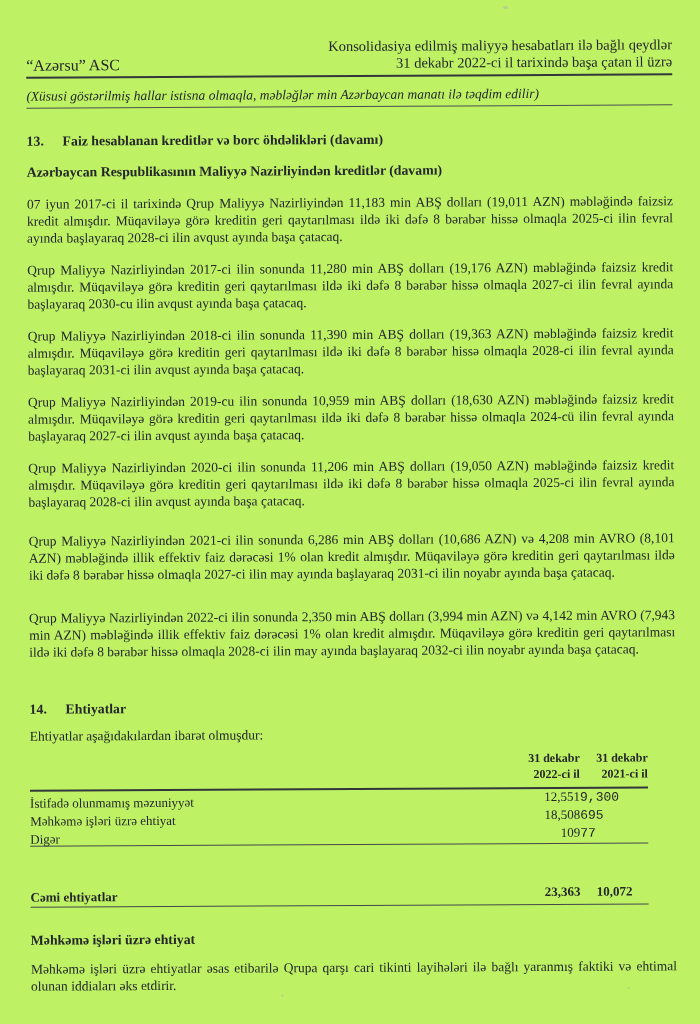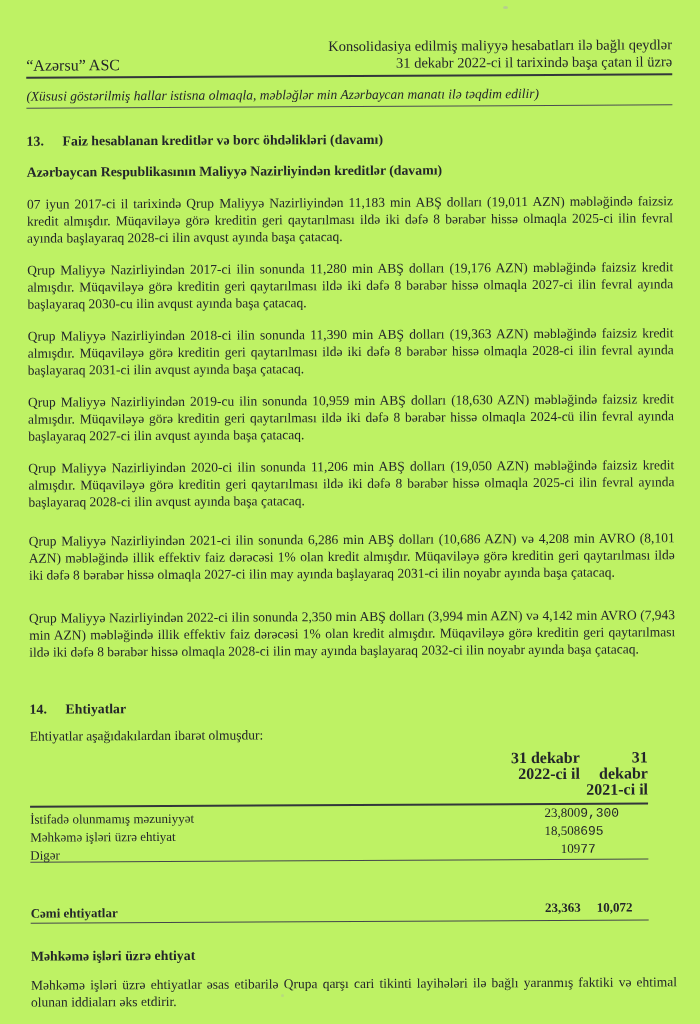--- a/index.html
+++ b/index.html
@@ -77,21 +77,21 @@
   .t-head{
     display:flex;
     justify-content:flex-end;
     border-bottom:2px solid #33363b;
     padding-bottom:5px;
   }
   .t-col{
     width:100px;
     text-align:right;
     font-weight:bold;
-    font-size:16px;
+    font-size:12px;
     line-height:16px;
   }
   .t-col.cb{width:68px;}
   .t-body{border-bottom:1.5px solid #44474c;}
   .t-row{
     display:flex;
     align-items:baseline;
     height:18px;
     font-size:13px;
   }
@@ -164,21 +164,21 @@
           <div>2022-ci il</div>
         </div>
         <div class="t-col cb">
           <div>31 dekabr</div>
           <div>2021-ci il</div>
         </div>
       </div>
       <div class="t-body">
         <div class="t-row">
           <span class="t-label">İstifadə olunmamış məzuniyyət</span>
-          <span class="v1">23,800</span>
+          <span class="v1">12,551</span>
           <span class="v2">9,300</span>
         </div>
         <div class="t-row">
           <span class="t-label">Məhkəmə işləri üzrə ehtiyat</span>
           <span class="v1">18,508</span>
           <span class="v2">695</span>
         </div>
         <div class="t-row">
           <span class="t-label">Digər</span>
           <span class="v1">109</span>

